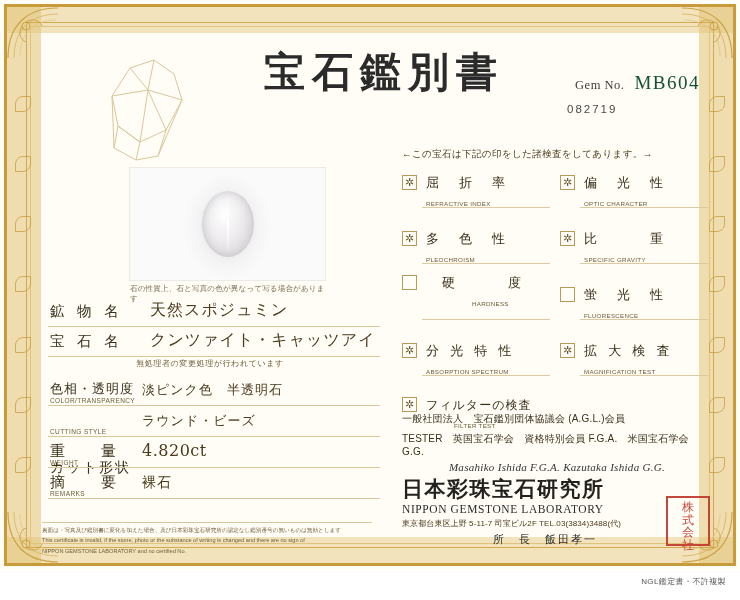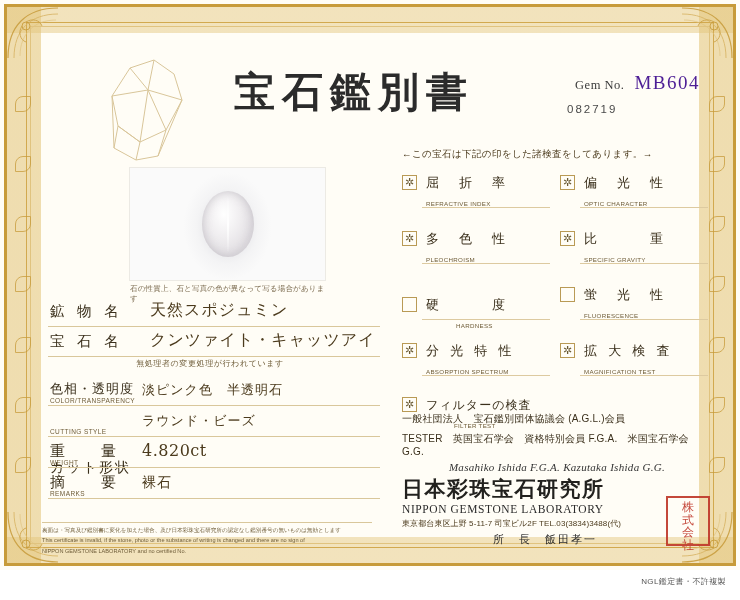--- a/index.html
+++ b/index.html
@@ -89,23 +89,23 @@
   .gem-art {
     position: absolute;
     left: 62px; top: 26px;
     width: 104px; height: 108px;
     opacity: .55;
   }
 
   
   .title-block {
     position: absolute;
-    left: 200px; top: 40px;
+    left: 200px; top: 20px;
     width: 300px;
-    text-align: left;
+    text-align: center;
   }
   .title-ja {
     font-size: 41px;
     letter-spacing: 7px;
     color: #2b2b2b;
     font-weight: bold;
     font-family: "DejaVu Serif", serif;
     line-height: 1.1;
   }
   .title-en {
@@ -129,21 +129,21 @@
   }
   .gemno-label {
     font-size: 12.5px;
     color: #3a3a3a;
     letter-spacing: .5px;
     margin-right: 10px;
     font-family: "Liberation Serif", serif;
   }
   .gemno-value {
     font-size: 19px;
-    color: #4c1d95;
+    color: #14532d;
     letter-spacing: 1.5px;
     font-family: "Liberation Serif", serif;
   }
   .gemno-sub {
     margin-top: 9px;
     margin-left: 52px;
     font-size: 11.5px;
     letter-spacing: 2px;
     color: #4a4a4a;
     font-family: "Liberation Sans", sans-serif;
@@ -594,21 +594,21 @@
 
         <div class="insp-item" style="left:158px; top:56px;">
           <span class="chk checked"></span>
           <span class="insp-txt">
             <span class="ja">比　　　重</span><br>
             <span class="en">SPECIFIC GRAVITY</span>
           </span>
         </div>
         <div class="insp-rule" style="left:178px; width:128px; top:90px;"></div>
 
-        <div class="insp-item" style="left:0; top:122px;">
+        <div class="insp-item" style="left:0; top:100px;gap:16px;">
           <span class="chk"></span>
           <span class="insp-txt">
             <span class="ja">硬　　　度</span><br>
             <span class="en" style="margin-left:30px;display:inline-block;">HARDNESS</span>
           </span>
         </div>
         <div class="insp-rule" style="left:20px; width:128px; top:146px;"></div>
 
         <div class="insp-item" style="left:158px; top:112px;">
           <span class="chk"></span>

